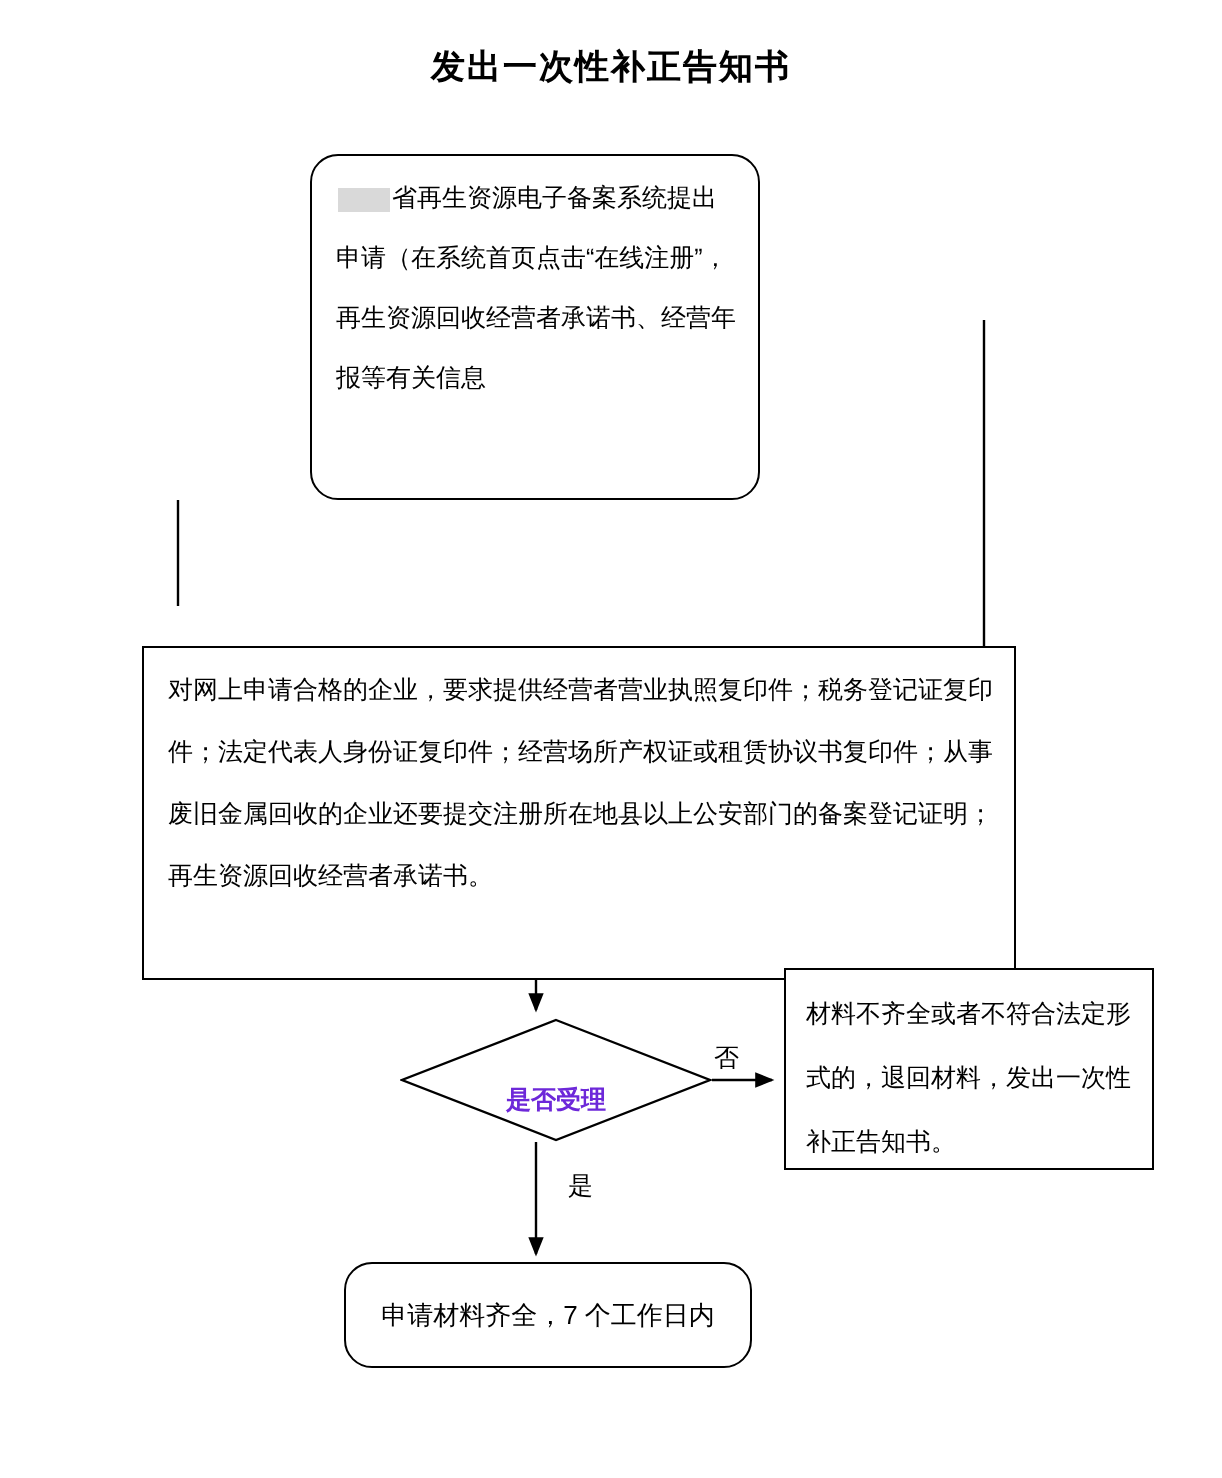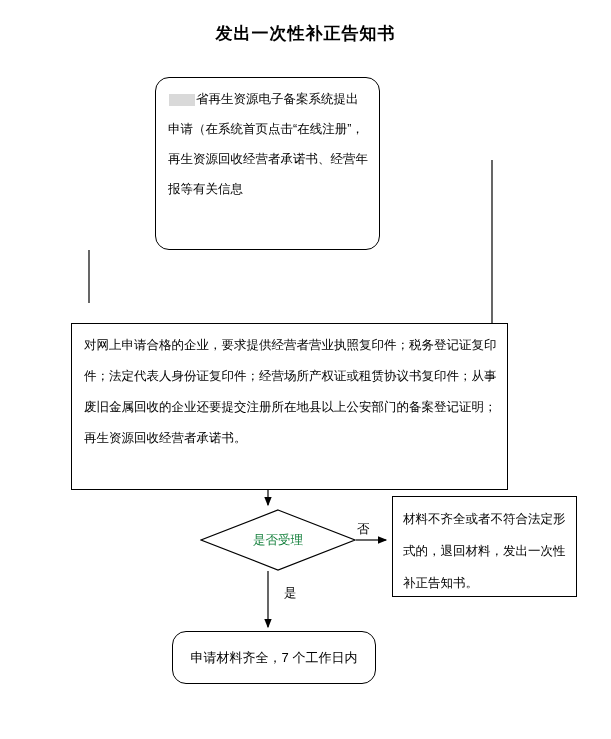--- a/index.html
+++ b/index.html
@@ -82,39 +82,39 @@
     width: 156px;
     height: 62px;
   }
   #decision svg {
     position: absolute;
     top: 0;
     left: 0;
   }
   #decision .dtext {
     position: absolute;
-    top: 0;
+    top: 10px;
     left: 0;
     width: 156px;
     height: 62px;
     display: flex;
     align-items: center;
     justify-content: center;
     font-size: 12.5px;
-    color: #15803d;
+    color: #6d28d9;
+    font-weight: bold;
   }
   
   #reject {
     top: 484px;
     left: 392px;
     width: 185px;
     height: 101px;
     line-height: 32px;
     padding: 6px 8px 6px 10px;
-    margin-top: 12px;
   }
   
   #final {
     top: 631px;
     left: 172px;
     width: 204px;
     height: 53px;
     display: flex;
     align-items: center;
     justify-content: center;

